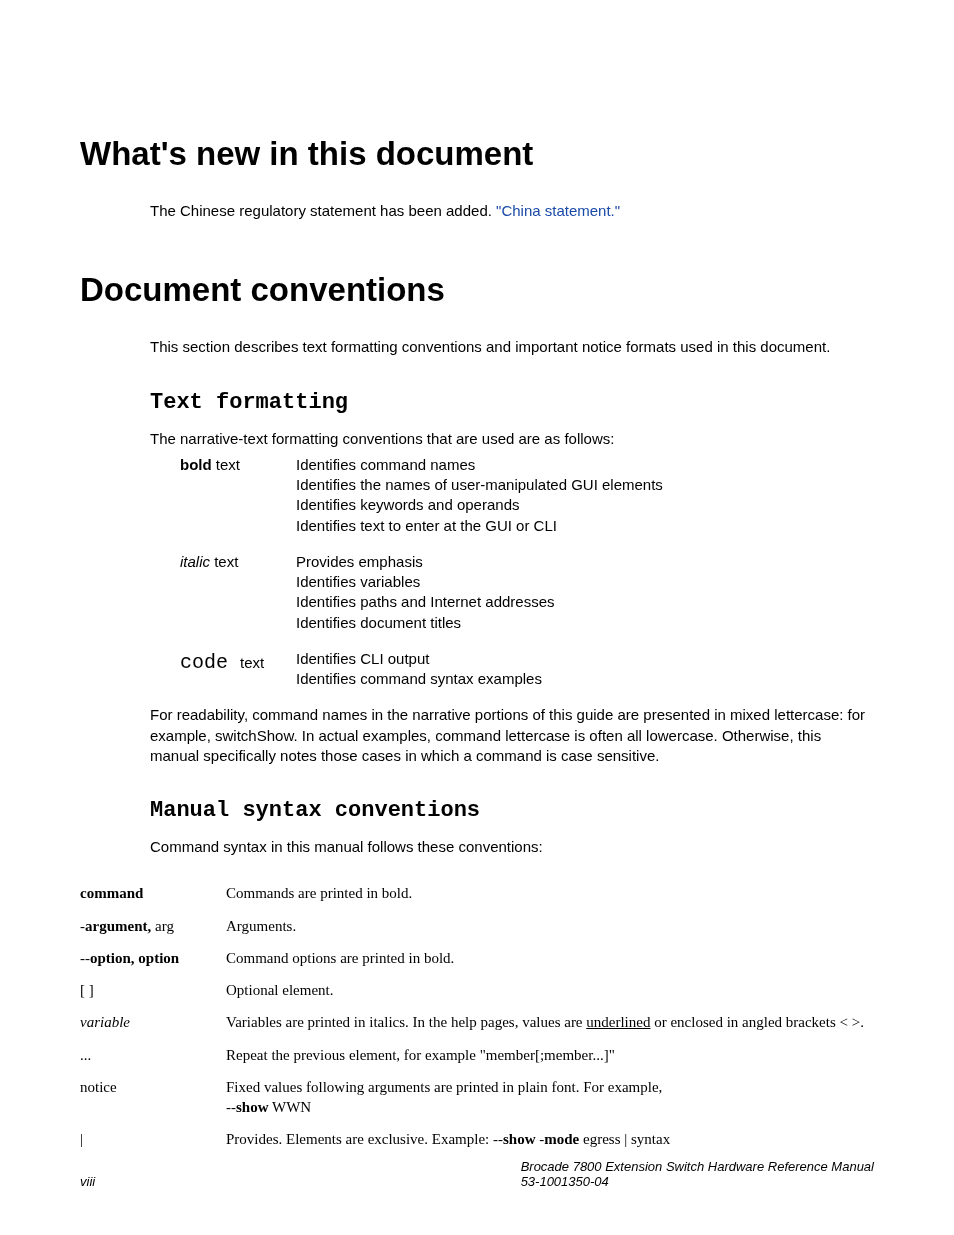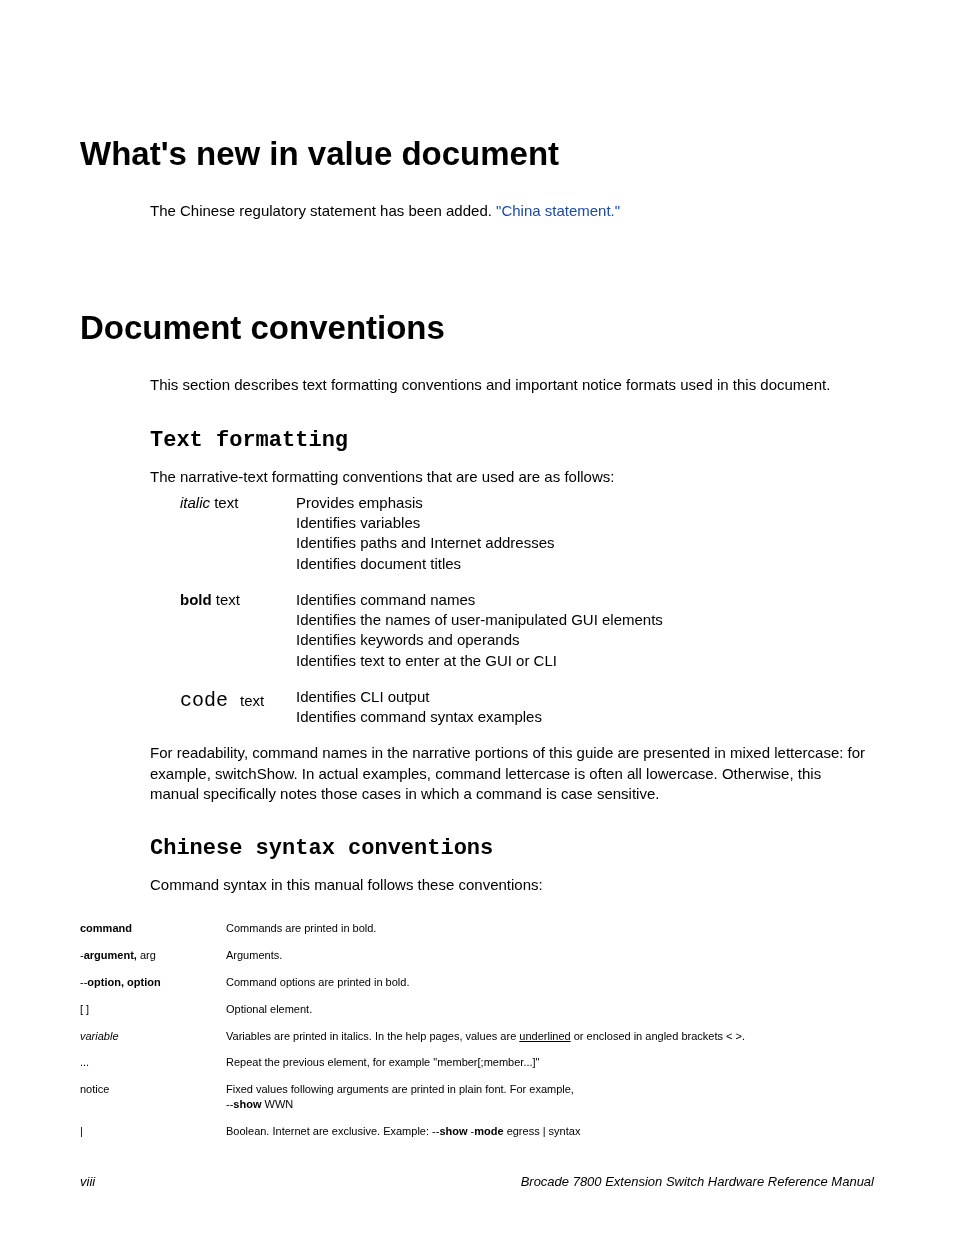--- a/index.html
+++ b/index.html
@@ -20,21 +20,21 @@
   }
   h1 {
     font-family: "Arial Narrow", Arial, sans-serif;
     font-stretch: condensed;
     font-weight: 700;
     font-size: 33px;
     margin: 0 0 28px 0;
     letter-spacing: 0px;
   }
   h1.second {
-    margin-top: 88px;
+    margin-top: 50px;
   }
   h2 {
     font-family: Liberation Mono, monospace;
     font-stretch: condensed;
     font-weight: 700;
     font-size: 22px;
     margin: 32px 0 14px 0;
   }
   .body-indent {
     margin-left: 70px;
@@ -70,23 +70,24 @@
   .syn-table {
     display: table;
     border-collapse: collapse;
     margin-top: 26px;
     width: 100%;
   }
   .syn-row { display: table-row; }
   .syn-left, .syn-right {
     display: table-cell;
     vertical-align: top;
-    font-size: 11px;
+    font-size: 15px;
     line-height: 1.35;
     padding-bottom: 12px;
+    font-family: Liberation Serif, serif;
   }
   .syn-left { width: 146px; }
   .underline { text-decoration: underline; }
   .footer {
     position: absolute;
     bottom: 46px;
     left: 80px;
     right: 80px;
     display: flex;
     justify-content: space-between;
@@ -94,74 +95,74 @@
     font-style: italic;
     font-size: 13px;
   }
   .footer-right { text-align: left; }
 </style>
 </head>
 <body>
 
 <div class="page">
 
-  <h1>What's new in value document</h1>
+  <h1>What's new in this document</h1>
 
   <div class="body-indent">
     <p>
       <span>The Chinese regulatory statement has been added. </span><a class="link" href="#">"China statement."</a>
     </p>
   </div>
 
   <h1 class="second">Document conventions</h1>
 
   <div class="body-indent">
     <p>This section describes text formatting conventions and important notice formats used in this document.</p>
 
     <h2>Text formatting</h2>
 
     <p>The narrative-text formatting conventions that are used are as follows:</p>
 
     <div class="tf-table">
+      <div class="tf-row">
+        <div class="tf-left">
+          <span class="bold">bold</span><span> text</span>
+        </div>
+        <div class="tf-right">
+          <span>Identifies command names</span><br>
+          <span>Identifies the names of user-manipulated GUI elements</span><br>
+          <span>Identifies keywords and operands</span><br>
+          <span>Identifies text to enter at the GUI or CLI</span>
+        </div>
+      </div>
       <div class="tf-row">
         <div class="tf-left">
           <span class="ital">italic</span><span> text</span>
         </div>
         <div class="tf-right">
           <span>Provides emphasis</span><br>
           <span>Identifies variables</span><br>
           <span>Identifies paths and Internet addresses</span><br>
           <span>Identifies document titles</span>
         </div>
       </div>
       <div class="tf-row">
         <div class="tf-left">
-          <span class="bold">bold</span><span> text</span>
-        </div>
-        <div class="tf-right">
-          <span>Identifies command names</span><br>
-          <span>Identifies the names of user-manipulated GUI elements</span><br>
-          <span>Identifies keywords and operands</span><br>
-          <span>Identifies text to enter at the GUI or CLI</span>
-        </div>
-      </div>
-      <div class="tf-row">
-        <div class="tf-left">
           <span class="code">code </span><span>text</span>
         </div>
         <div class="tf-right">
           <span>Identifies CLI output</span><br>
           <span>Identifies command syntax examples</span>
         </div>
       </div>
     </div>
 
     <p>For readability, command names in the narrative portions of this guide are presented in mixed lettercase: for example, switchShow. In actual examples, command lettercase is often all lowercase. Otherwise, this manual specifically notes those cases in which a command is case sensitive.</p>
 
-    <h2>Chinese syntax conventions</h2>
+    <h2>Manual syntax conventions</h2>
 
     <p>Command syntax in this manual follows these conventions:</p>
   </div>
 
   <div class="syn-table">
 
     <div class="syn-row">
       <div class="syn-left">
         <span class="bold">command</span>
       </div>
@@ -205,26 +206,27 @@
       <div class="syn-left">notice</div>
       <div class="syn-right">
         <span>Fixed values following arguments are printed in plain font. For example, </span><br>
         <span>--</span><span class="bold">show</span><span> WWN</span>
       </div>
     </div>
 
     <div class="syn-row">
       <div class="syn-left">|</div>
       <div class="syn-right">
-        <span>Boolean. Internet are exclusive. Example: </span><span>--</span><span class="bold">show </span><span>-</span><span class="bold">mode</span><span> egress | syntax</span>
+        <span>Provides. Elements are exclusive. Example: </span><span>--</span><span class="bold">show </span><span>-</span><span class="bold">mode</span><span> egress | syntax</span>
       </div>
     </div>
 
   </div>
 
   <div class="footer">
     <div>viii</div>
     <div class="footer-right">
       <div>Brocade 7800 Extension Switch Hardware Reference Manual</div>
+      <div>53-1001350-04</div>
     </div>
   </div>
 
 </div>
 
 </body></html>

